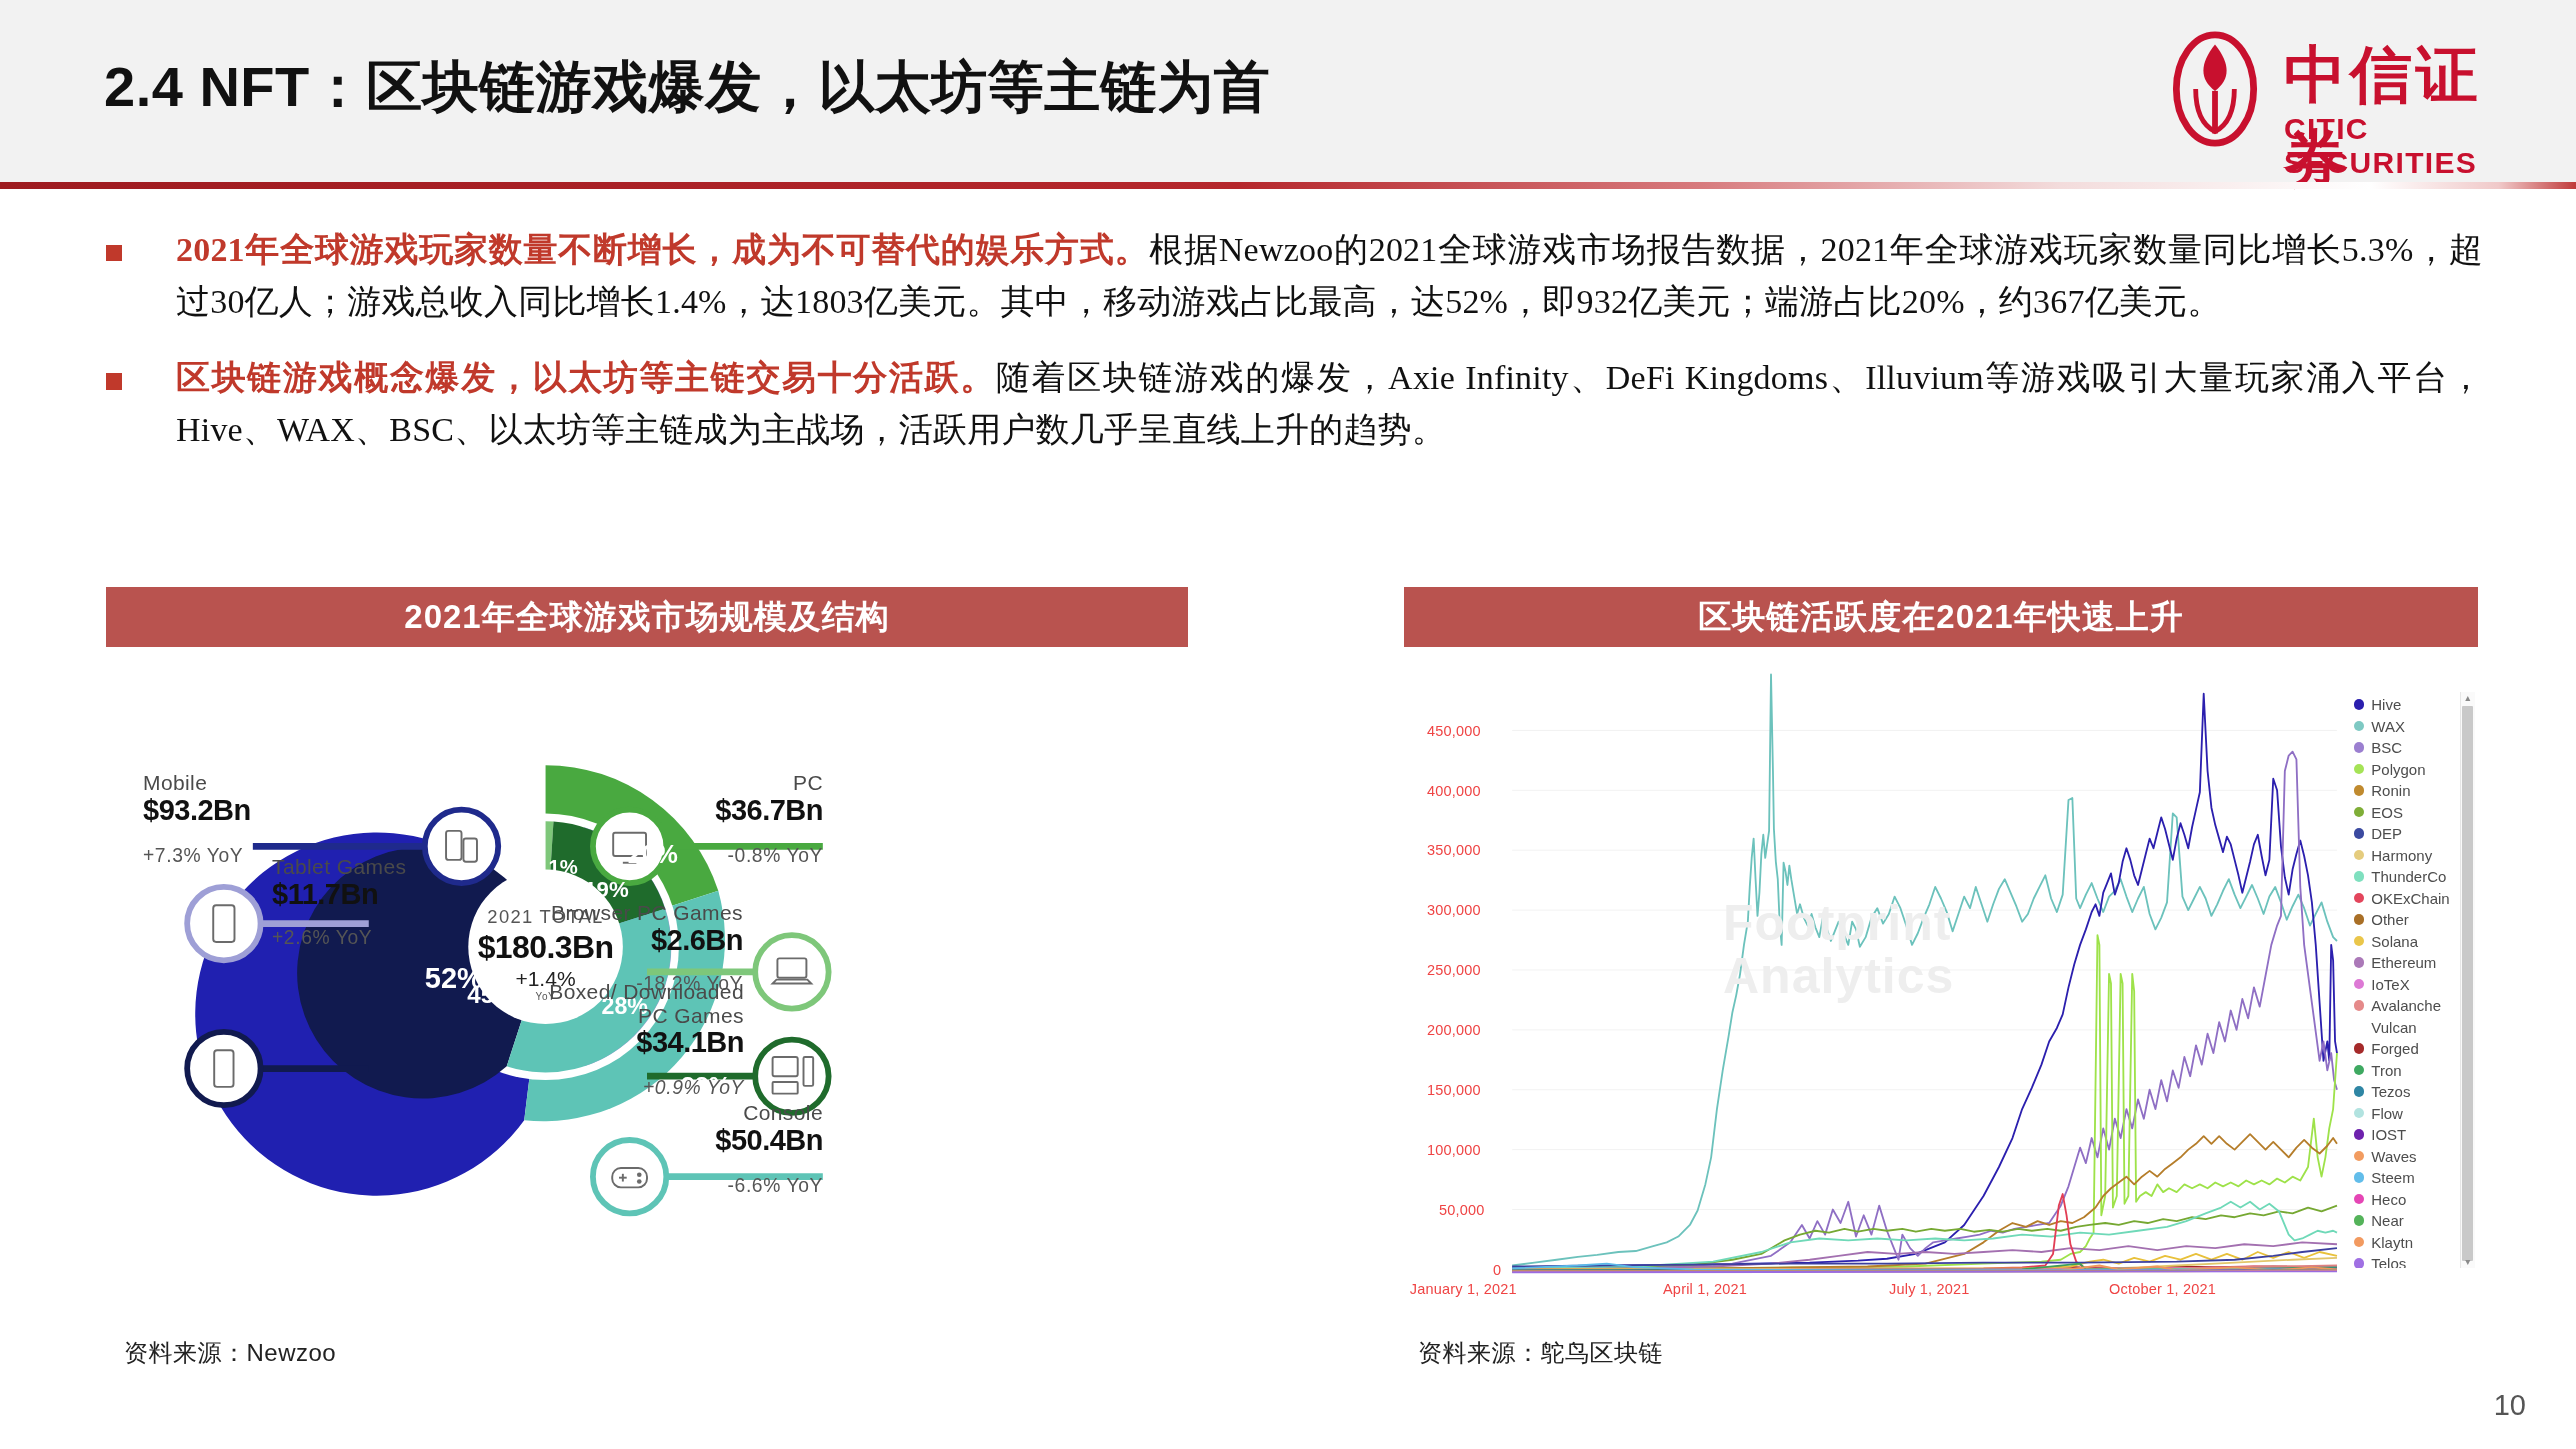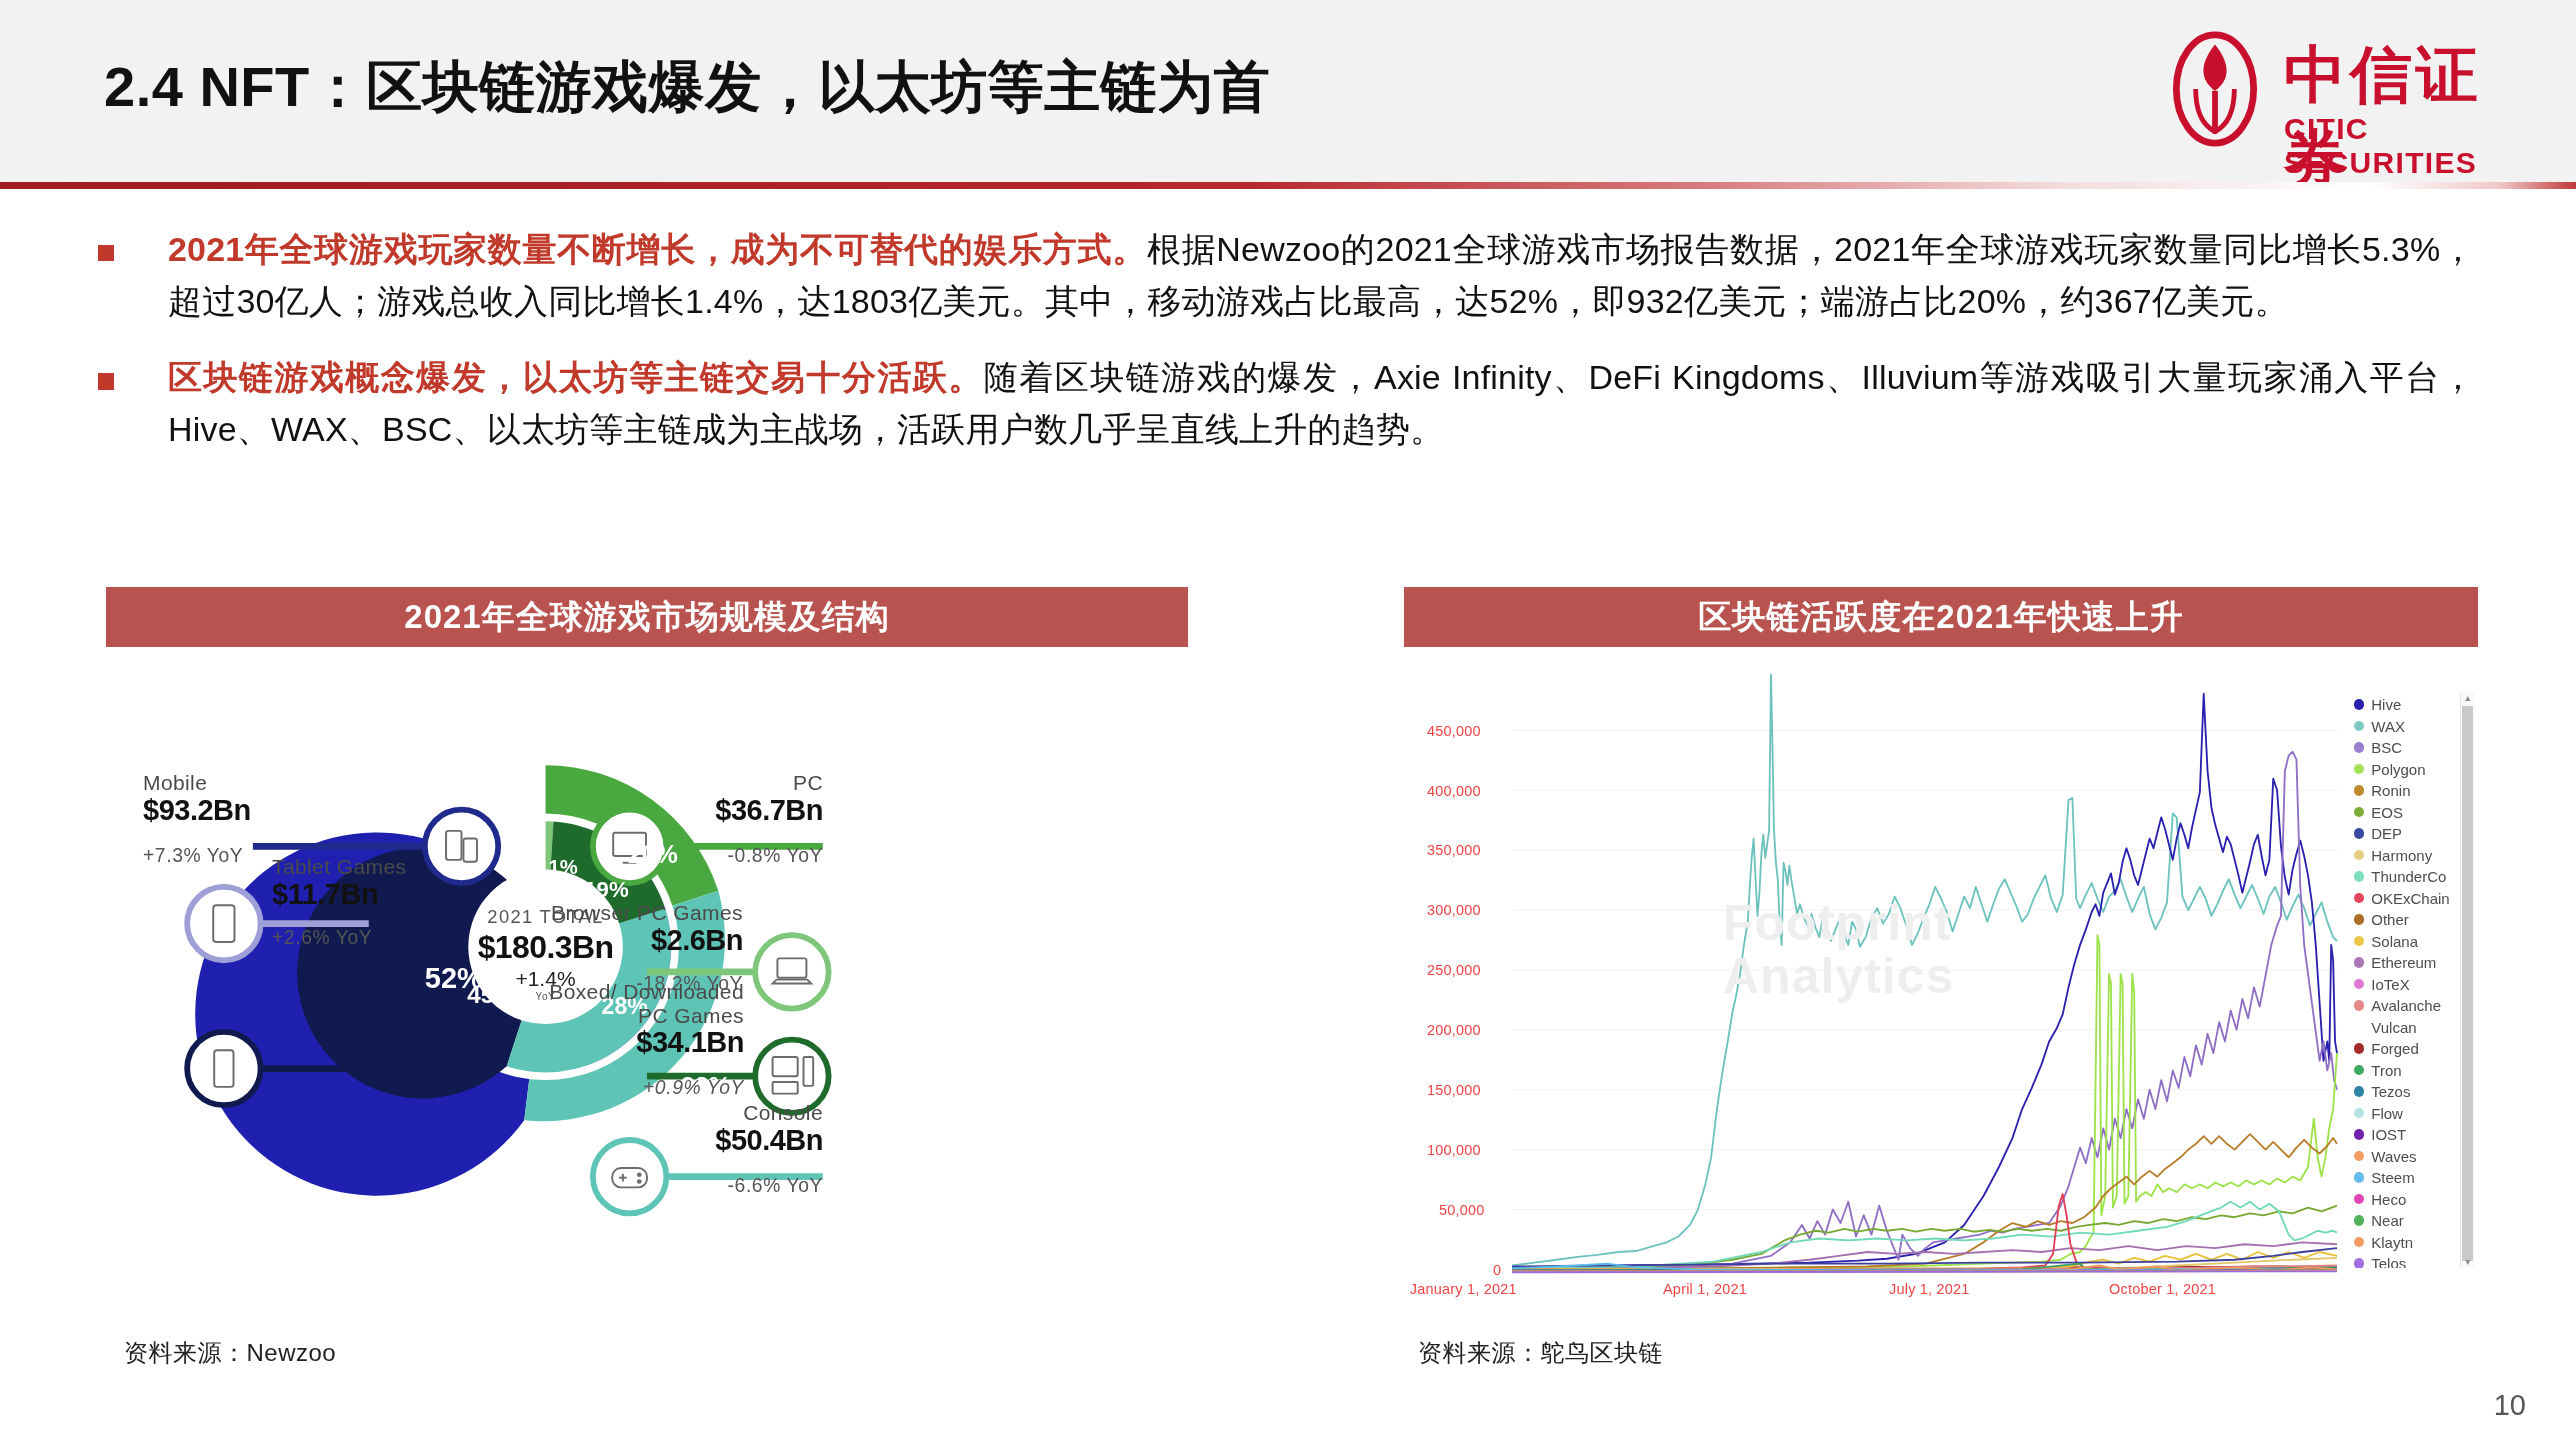--- a/index.html
+++ b/index.html
@@ -34,21 +34,21 @@
   .logo-en{
     position:absolute;left:135px;top:89px;
     font-size:30px;font-weight:bold;color:#c8102e;letter-spacing:1.3px;
   }
   .header-rule{
     position:absolute;left:0;top:182px;width:2576px;height:6.8px;
     background:linear-gradient(to right,#9e1b20 0%,#b5272c 48%,#d77a7d 66%,#f3dcdc 80%,#ffffff 92%,#f0c9c9 97%,#c03a3a 100%);
   }
 
   
-  .bullets{position:absolute;left:98px;top:224px;width:2377px;}
+  .bullets{position:absolute;left:106px;top:224px;width:2377px;font-family:Liberation Serif, serif;}
   .bullet-row{position:relative;margin-bottom:25px;}
   .bullet-mark{
     position:absolute;left:0;top:21px;width:16.4px;height:16.4px;background:#c0392b;
   }
   .bullet-text{
     margin-left:70px;
     font-size:34px;line-height:1.52;color:#111;
     text-align:justify;letter-spacing:0.2px;
   }
   .bullet-text .hl{color:#c0392b;font-weight:bold;}

